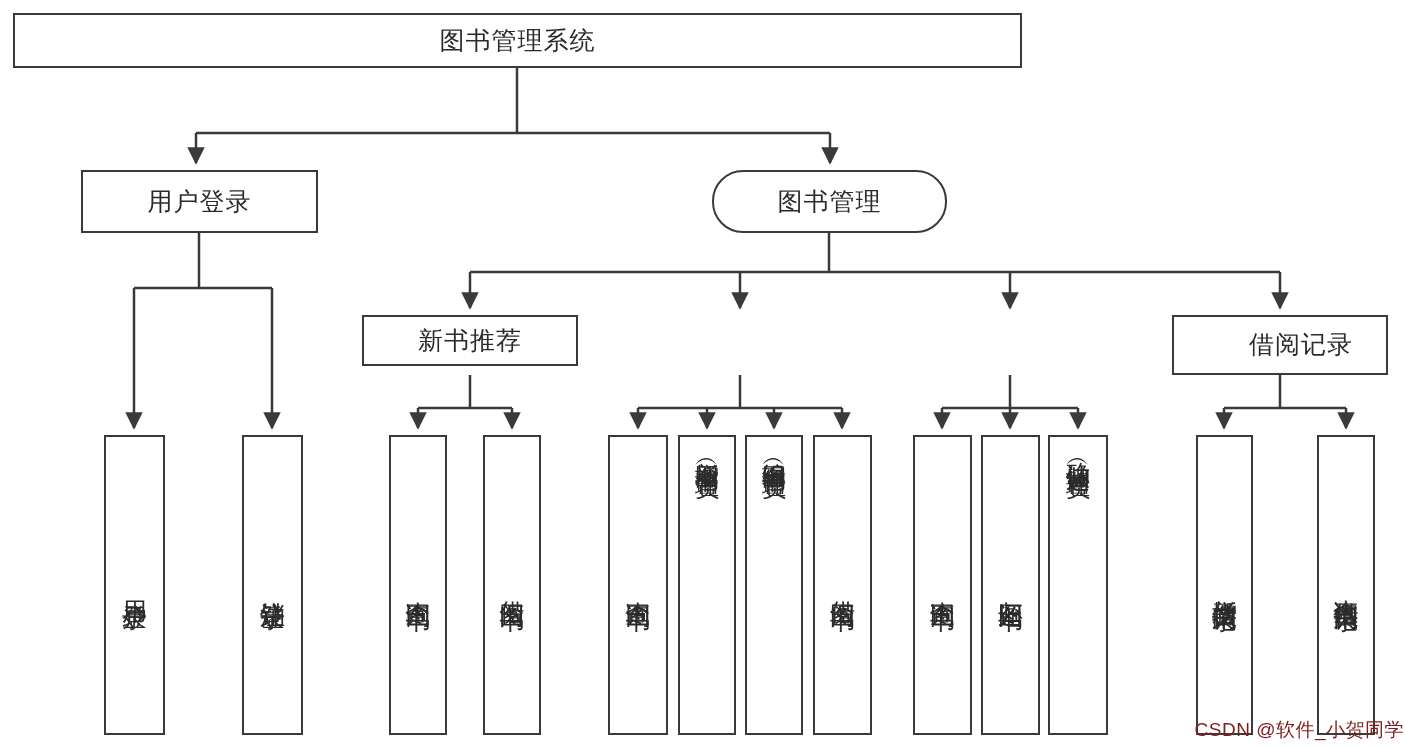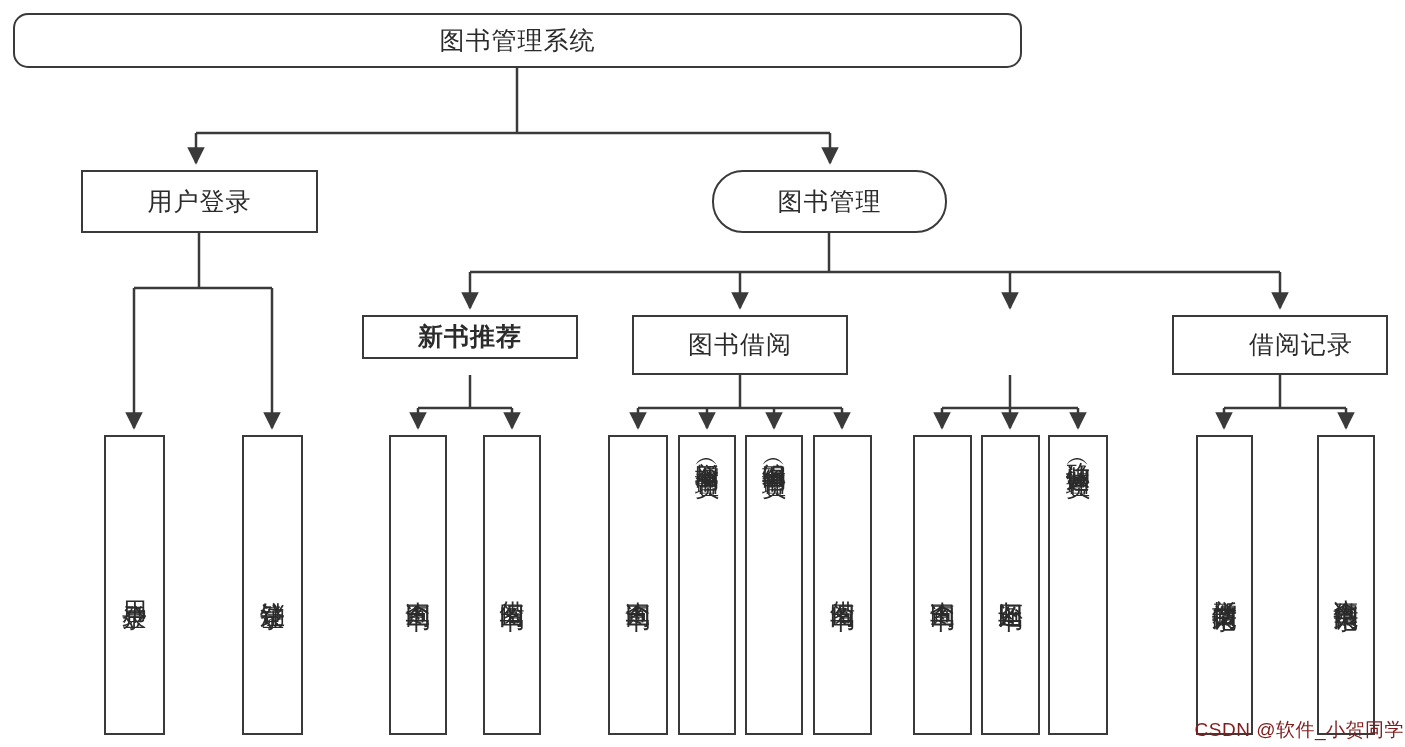--- a/index.html
+++ b/index.html
@@ -151,36 +151,33 @@
     </g>
 
     <g>
       <path class="link-line" d="M 1280 375 L 1280 408"></path>
       <path class="link-line" d="M 1224 408 L 1346 408"></path>
       <path class="link-line" d="M 1224 408 L 1224 428" marker-end="url(#arrow)"></path>
       <path class="link-line" d="M 1346 408 L 1346 428" marker-end="url(#arrow)"></path>
     </g>
   </svg>
 
-  <div class="node h root" id="node-root" style="left: 13px; top: 13px; width: 1009px; height: 55px; border-radius: 15px;">
+  <div class="node h root" id="node-root" style="left: 13px; top: 13px; width: 1009px; height: 55px;">
     <span class="node-label">图书管理系统</span>
   </div>
 
   <div class="node h" id="node-l2-0" style="left: 81px; top: 170px; width: 237px; height: 63px;">
     <span class="node-label">用户登录</span>
   </div>
   <div class="node h" id="node-l2-1" style="left: 712px; top: 170px; width: 235px; height: 63px; border-radius: 31px;">
     <span class="node-label">图书管理</span>
   </div>
 
-  <div class="node h" id="node-l3-0" style="left: 362px; top: 315px; width: 216px; height: 44px; font-weight: bold;">
+  <div class="node h" id="node-l3-0" style="left: 362px; top: 315px; width: 216px; height: 51px;">
     <span class="node-label">新书推荐</span>
-  </div>
-  <div class="node h" id="node-l3-1" style="left: 632px; top: 315px; width: 216px; height: 60px;">
-    <span class="node-label">图书借阅</span>
   </div>
   <div class="node h" id="node-l3-3" style="left: 1172px; top: 315px; width: 216px; height: 60px; padding-left: 42px;">
     <span class="node-label">借阅记录</span>
   </div>
 
   <div class="node v center" id="node-leaf-0" style="left: 104px; top: 435px; width: 61px; height: 300px;">
     <span class="node-label">用户登录</span>
   </div>
   <div class="node v center" id="node-leaf-1" style="left: 242px; top: 435px; width: 61px; height: 300px;">
     <span class="node-label">注销登录</span>

